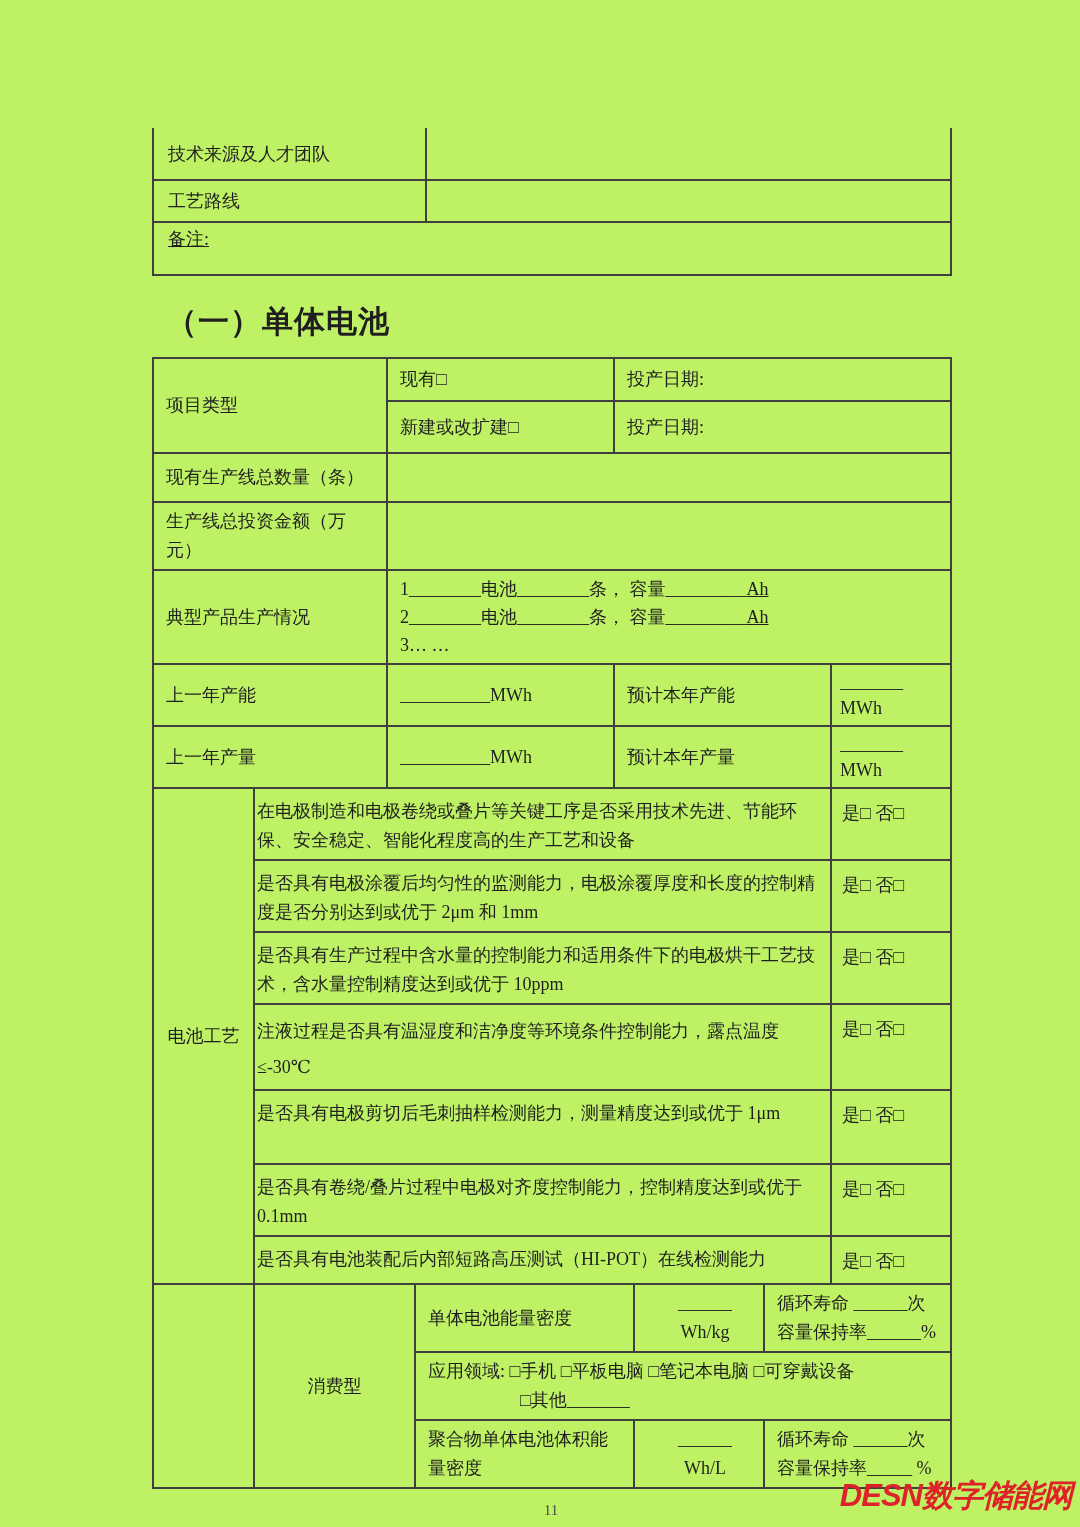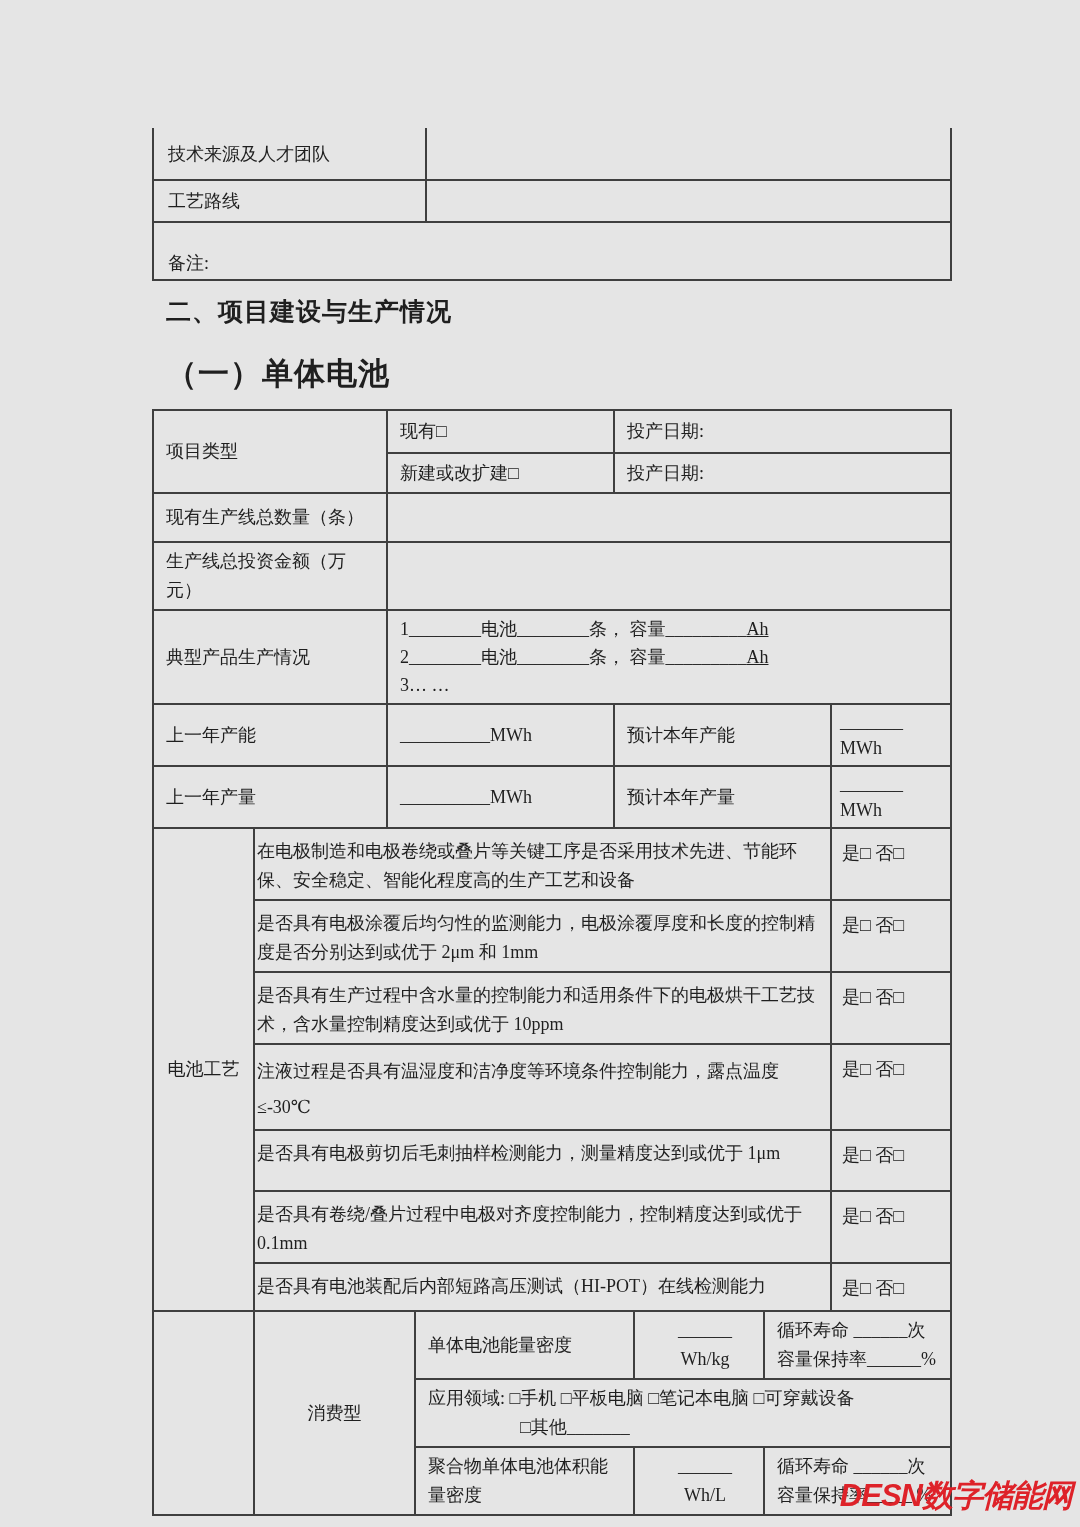--- a/index.html
+++ b/index.html
@@ -1,42 +1,42 @@
 <!DOCTYPE html>
 <html><head>
 <meta charset="utf-8">
 <style>
   * { margin: 0; padding: 0; box-sizing: border-box; }
   html, body { background: #ffffff; }
   .page {
     position: relative;
     width: 1080px;
     height: 1527px;
-    background: #e5e5e5;
+    background: #bef264;
     font-family: "Liberation Serif", "DejaVu Serif", serif;
     color: #1f1f1f;
     overflow: hidden;
   }
   .content { margin-left: 152px; width: 798px; }
 
   table { border-collapse: collapse; table-layout: fixed; }
   td {
     border: 2px solid #3f3f3f;
     font-size: 18px;
     vertical-align: middle;
     padding: 4px 10px;
     overflow: hidden;
   }
 
   
   .top-table { width: 798px; margin-top: 128px; }
   .top-table td.c1 { width: 273px; padding-left: 14px; }
   .top-table td.c2 { width: 525px; }
   .top-table tr.cutoff td { border-top: none; }
-  .top-table td.remark { vertical-align: top; padding-top: 28px; padding-left: 14px; }
+  .top-table td.remark { vertical-align: top; padding-top: 4px; padding-left: 14px; text-decoration: underline; }
 
   
   .h-section {
     font-family: "Liberation Sans", "DejaVu Sans", sans-serif;
     font-size: 25px; font-weight: bold;
     margin: 14px 0 0 14px; letter-spacing: 1px;
   }
   .h-sub {
     font-family: Liberation Serif, serif;
     font-size: 31px; font-weight: bold;
@@ -86,21 +86,20 @@
       <tr>
         <td class="c1" style="height:42px">工艺路线</td>
         <td class="c2"></td>
       </tr>
       <tr>
         <td class="remark" colspan="2" style="height:53px">备注:</td>
       </tr>
     </tbody>
       </table>
 
-    <div class="h-section">二、项目建设与生产情况</div>
     <div class="h-sub">（一）单体电池</div>
 
     <table class="main-table">
       <colgroup>
         <col style="width:101px">
           <col style="width:133px">
           <col style="width:28px">
           <col style="width:199px">
         <col style="width:20px">
           <col style="width:130px">
@@ -108,21 +107,21 @@
           <col style="width:120px">
       </colgroup>
 
       <tbody>
           <tr>
         <td class="lab" colspan="2" rowspan="2">项目类型</td>
         <td class="lab" colspan="2" style="height:43px">现有□</td>
         <td class="lab" colspan="4">投产日期:</td>
       </tr>
       <tr>
-        <td class="lab" colspan="2" style="height:40px">新建或改扩建□</td>
+        <td class="lab" colspan="2" style="height:52px">新建或改扩建□</td>
         <td class="lab" colspan="4">投产日期:</td>
       </tr>
 
       <tr>
         <td class="lab" colspan="2" style="height:49px">现有生产线总数量（条）</td>
         <td colspan="6"></td>
       </tr>
 
       <tr>
         <td class="lab" colspan="2" style="height:49px">生产线总投资金额（万元）</td>
@@ -169,21 +168,21 @@
       </tr>
       <tr>
         <td class="q" colspan="6" style="height:57px">是否具有生产过程中含水量的控制能力和适用条件下的电极烘干工艺技术，含水量控制精度达到或优于 10ppm</td>
         <td class="yesno">是□  否□</td>
       </tr>
       <tr>
         <td class="q" colspan="6" style="height:79px; line-height:36px;">注液过程是否具有温湿度和洁净度等环境条件控制能力，露点温度≤-30℃</td>
         <td class="yesno">是□  否□</td>
       </tr>
       <tr>
-        <td class="q" colspan="6" style="height:61px">是否具有电极剪切后毛刺抽样检测能力，测量精度达到或优于 1μm</td>
+        <td class="q" colspan="6" style="height:74px">是否具有电极剪切后毛刺抽样检测能力，测量精度达到或优于 1μm</td>
         <td class="yesno">是□  否□</td>
       </tr>
       <tr>
         <td class="q" colspan="6" style="height:59px">是否具有卷绕/叠片过程中电极对齐度控制能力，控制精度达到或优于 0.1mm</td>
         <td class="yesno">是□  否□</td>
       </tr>
       <tr>
         <td class="q" colspan="6" style="height:48px">是否具有电池装配后内部短路高压测试（HI-POT）在线检测能力</td>
         <td class="yesno">是□  否□</td>
       </tr>

